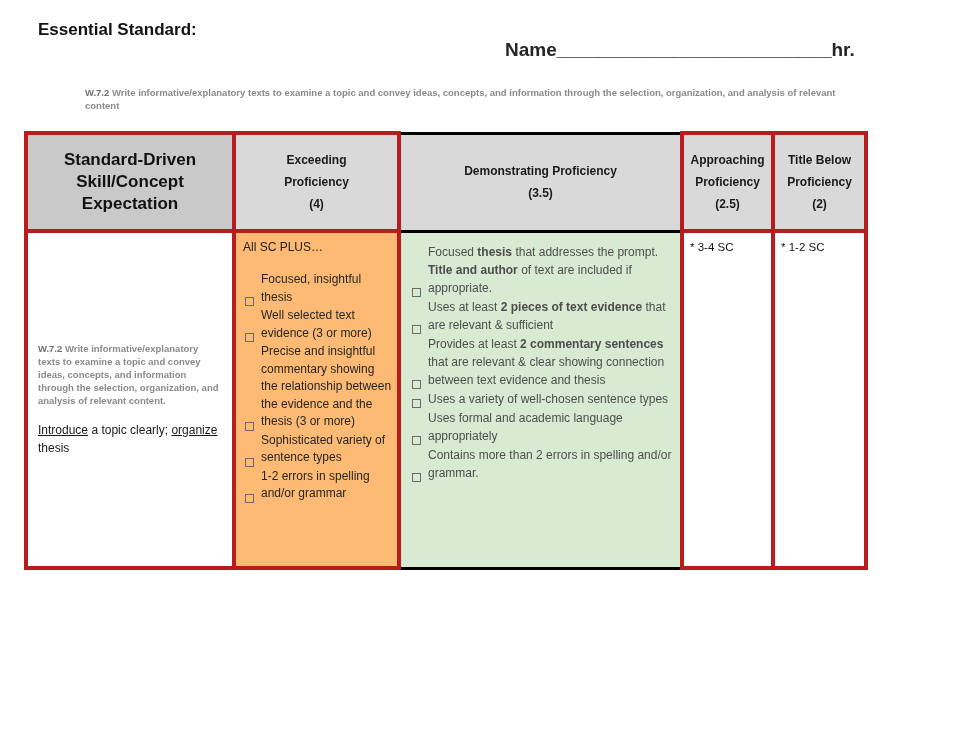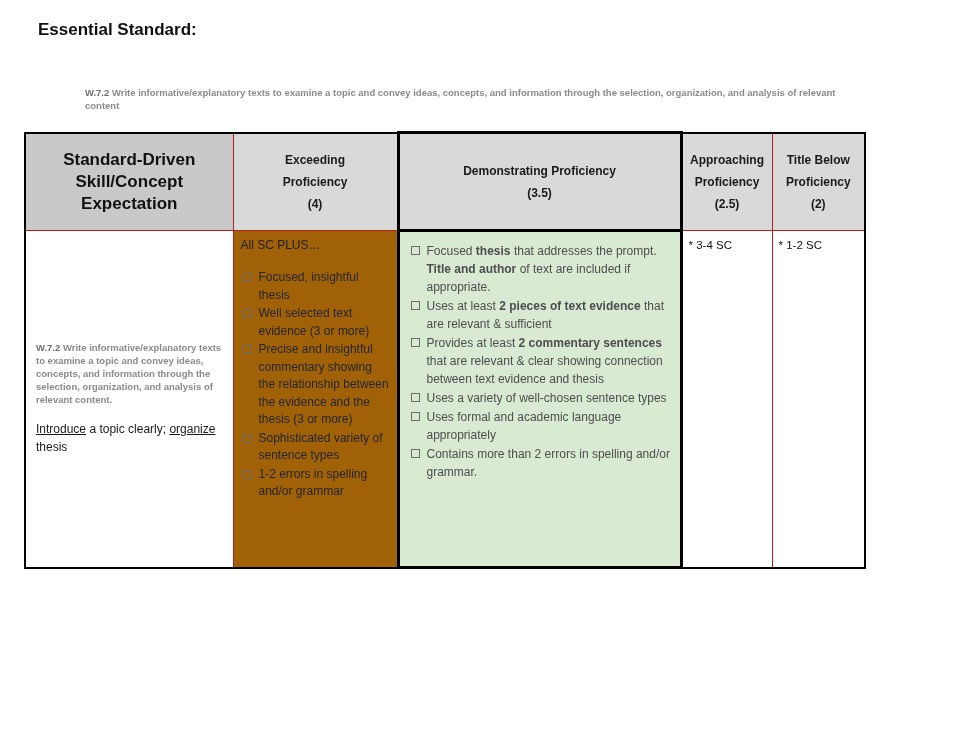--- a/index.html
+++ b/index.html
@@ -16,63 +16,64 @@
   .ess-label { top: 20px; left: 38px; font-size: 17px; font-weight: bold; color: #111; }
   .page-title { top: 37px; left: 38px; font-size: 21px; font-weight: bold; color: #262626; letter-spacing: 0.2px; }
   .name-line  { top: 39px; left: 505px; font-size: 19px; font-weight: bold; color: #262626; }
 
   .std-desc { top: 86px; left: 85px; width: 778px; font-size: 9.5px; font-weight: bold;
               color: #8a8a8a; line-height: 13px; }
   .std-desc b { color: #6f6f6f; }
 
   table.rubric { position: absolute; top: 131px; left: 24px; width: 840px;
                  border-collapse: collapse; table-layout: fixed; border: 2px solid #000; }
-  th, td { border: 1px solid #b91c1c; }
+  th, td { border: 4px solid #b91c1c; }
 
   thead th { background: #d9d9d9; height: 98px; text-align: center; vertical-align: middle;
              font-weight: bold; padding: 2px; }
   th .h-title { font-size: 12px; line-height: 22px; }
   th .h-score { font-size: 12px; line-height: 22px; }
   th .h-title.narrow { max-width: 100px; margin: 0 auto; }
   th.skill-h { background: #c9c9c9; }
   th.skill-h .h-title { font-size: 17px; line-height: 22px; color: #111; }
 
   th.demo, td.demo { border: 3px solid #000; }
 
   tbody td { height: 337px; vertical-align: top; background: #fff; }
 
   td.skill-cell { padding: 0; }
   .skill-inner { height: 100%; display: flex; flex-direction: column; justify-content: center;
                  padding: 0 10px; }
   .skill-desc { margin: 0; font-size: 9.5px; font-weight: bold; color: #8a8a8a; line-height: 13px; }
   .skill-desc b { color: #6f6f6f; }
   .expectation { margin: 14px 0 0 0; font-size: 12px; color: #1a1a1a; line-height: 18px; }
 
-  td.blue-cell { background: #a16207; padding: 7px 5px 7px 7px; }
+  td.blue-cell { background: #fdba74; padding: 7px 5px 7px 7px; }
   .cell-intro { font-size: 12px; color: #202020; margin: 0 0 17px 0; }
 
   td.green-cell { background: #d9ead3; padding: 10px 7px 10px 9px; }
 
-  .check-item { display: flex; align-items: flex-start; margin: 0 0 1px 0; }
+  .check-item { display: flex; align-items: flex-end; margin: 0 0 1px 0; }
   .checkbox { flex: 0 0 auto; width: 9px; height: 9px; border: 1.3px solid #6b6b6b;
               margin: 4px 7px 0 2px; background: transparent; }
   .check-text { font-size: 12px; line-height: 17.5px; color: #262626; }
   td.green-cell .check-text { color: #4d4d4d; line-height: 18px; }
 
   .seg-b { font-weight: bold; }
   .seg-u { text-decoration: underline; }
 
   td.score-cell { padding: 8px 4px 8px 6px; font-size: 11.5px; color: #111; }
 </style>
 </head>
 <body>
 
 <div class="sheet">
 
   <div class="abs ess-label">Essential Standard:</div>
+  <div class="abs name-line">Name__________________________hr.</div>
 
   <div class="abs std-desc">
     <b>W.7.2</b>
     <span>Write informative/explanatory texts to examine a topic and convey ideas, concepts, and information through the selection, organization, and analysis of relevant content</span>
   </div>
 
   <table class="rubric">
     <colgroup>
       <col style="width:208px">
       <col style="width:165px">

